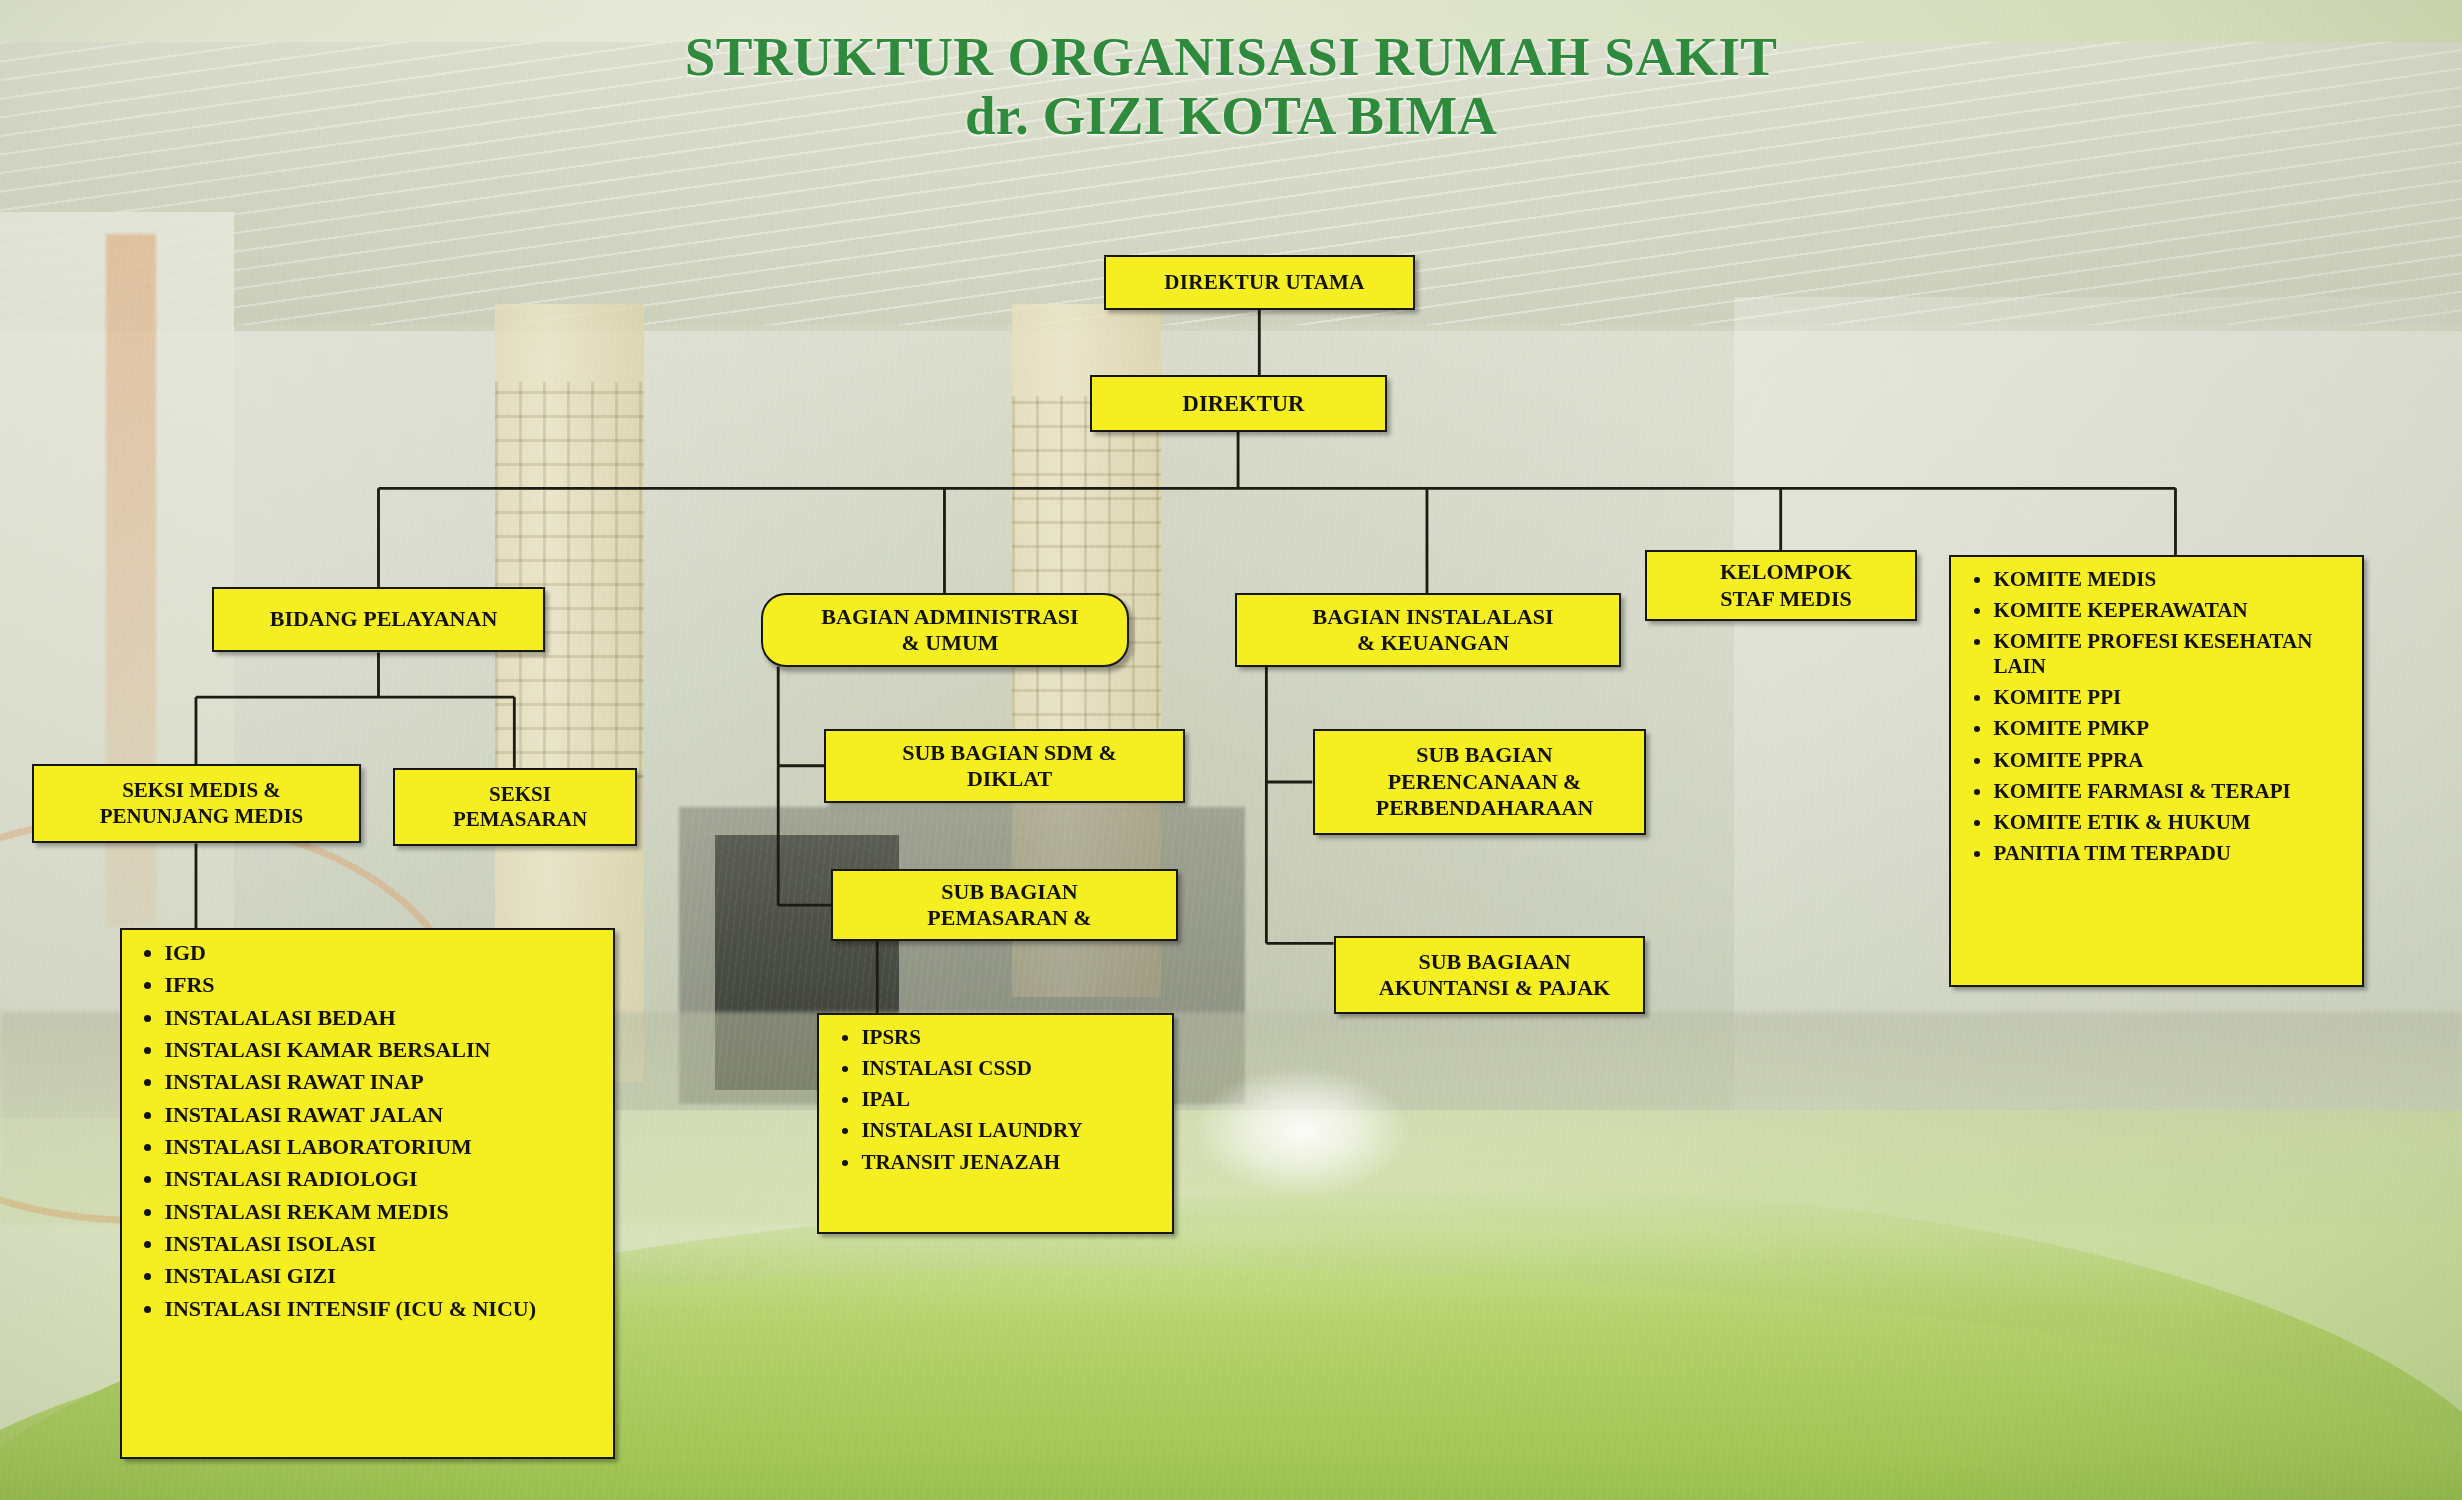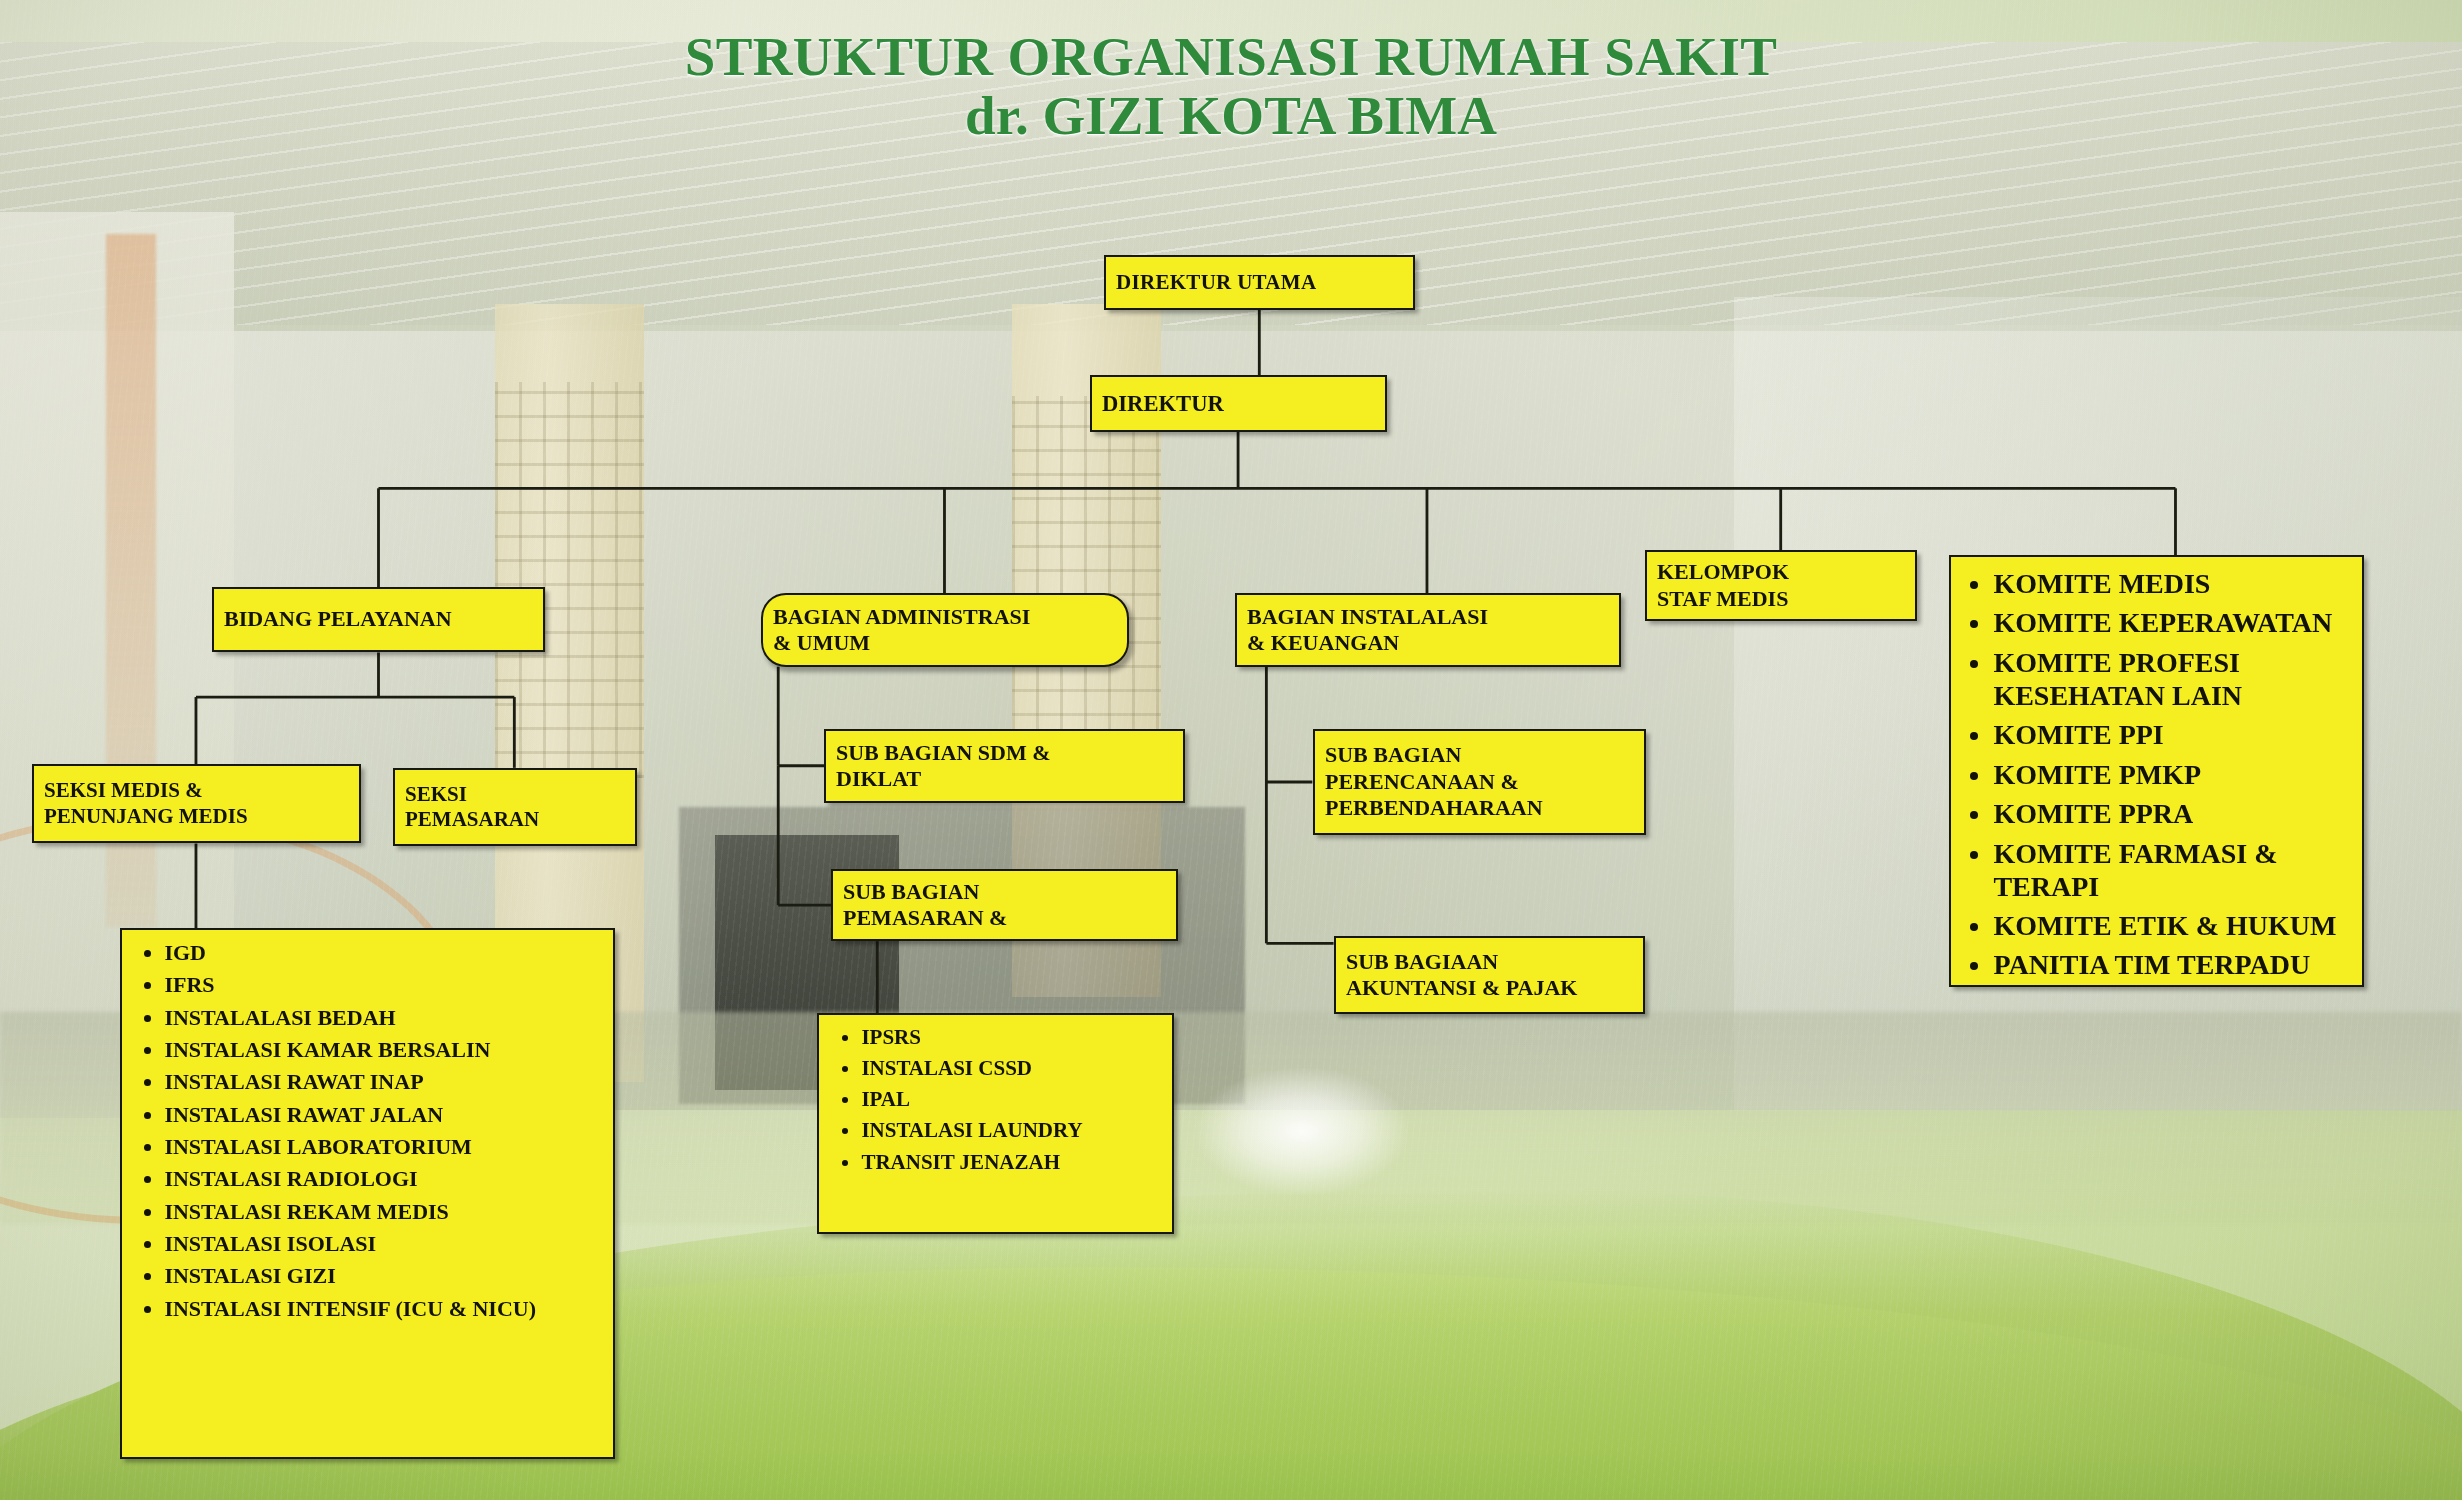--- a/index.html
+++ b/index.html
@@ -146,21 +146,21 @@
     position: absolute;
     background: #f5ee21;
     border: 2.1px solid #16170e;
     box-shadow: 3.5px 4.2px 4.2px rgba(0,0,0,.32);
     color: #121206;
     font-family: "Liberation Serif", serif;
     font-weight: 700;
     display: flex;
     align-items: center;
     justify-content: center;
-    text-align: left;
+    text-align: center;
     line-height: 1.2;
     box-sizing: border-box;
     z-index: 6;
     padding-left: 10px;
   }
   .node span { display: block; width: 100%; }
 
   .node.list {
     display: block;
     text-align: left;
@@ -178,21 +178,21 @@
   .node.list li:last-child { margin-bottom: 0; }
 
   
   #n-direktur-utama { left: 1104px; top: 255px; width: 311px; height: 55px; font-size: 21px; letter-spacing: 0.3px; }
   #n-direktur       { left: 1090px; top: 375px; width: 297px; height: 57px; font-size: 22.6px; }
 
   #n-bidang-pelayanan { left: 212px;  top: 587px;  width: 333px;  height: 65px;  font-size: 22px; }
   #n-bagian-admin     { left: 761px; top: 593px;  width: 368px;  height: 74px; font-size: 22px; border-radius: 25px; }
   #n-bagian-perenc    { left: 1235px; top: 593px;  width: 386px;  height: 74px; font-size: 22px; }
   #n-kelompok-staf    { left: 1645px; top: 550px;  width: 272px;  height: 71px; font-size: 22px; }
-  #n-komite           { left: 1949px; top: 555px;  width: 415px;  height: 432px; font-size: 28px; }
+  #n-komite           { left: 1949px; top: 555px;  width: 415px;  height: 432px; font-size: 21px; }
 
   #n-seksi-medis   { left: 32px;  top: 764px; width: 329px; height: 79px; font-size: 21px; }
   #n-seksi-kep     { left: 393px; top: 768px; width: 244px; height: 78px; font-size: 21px; }
   #n-sub-sdm       { left: 824px; top: 729px; width: 361px; height: 74px; font-size: 22px; }
   #n-sub-pemasaran { left: 831px; top: 869px; width: 347px; height: 72px; font-size: 22px; }
   #n-sub-perenc    { left: 1313px; top: 729px; width: 333px; height: 106px; font-size: 22px; }
   #n-sub-akuntansi { left: 1334px; top: 904px; width: 311px; height: 78px; font-size: 22px; margin-top: 32px; }
 
   #n-instalasi-list { left: 120px;  top: 928px; width: 495px; height: 531px; font-size: 22px; }
   #n-ipsrs-list     { left: 817px; top: 1013px; width: 357px; height: 221px; font-size: 21px; }

